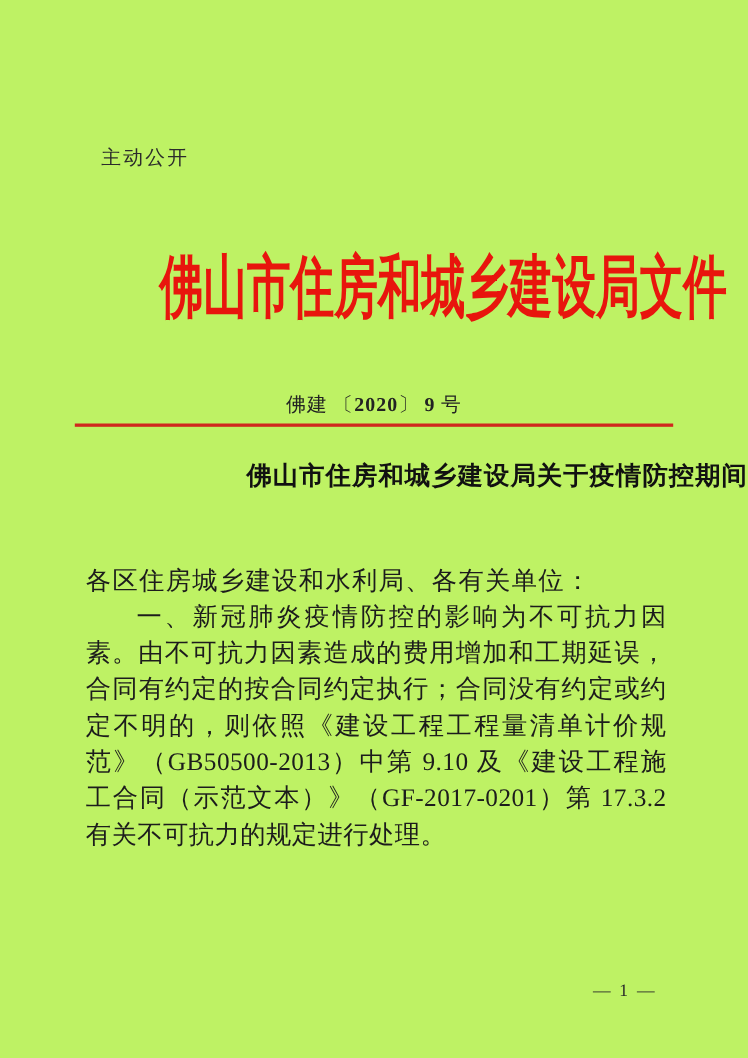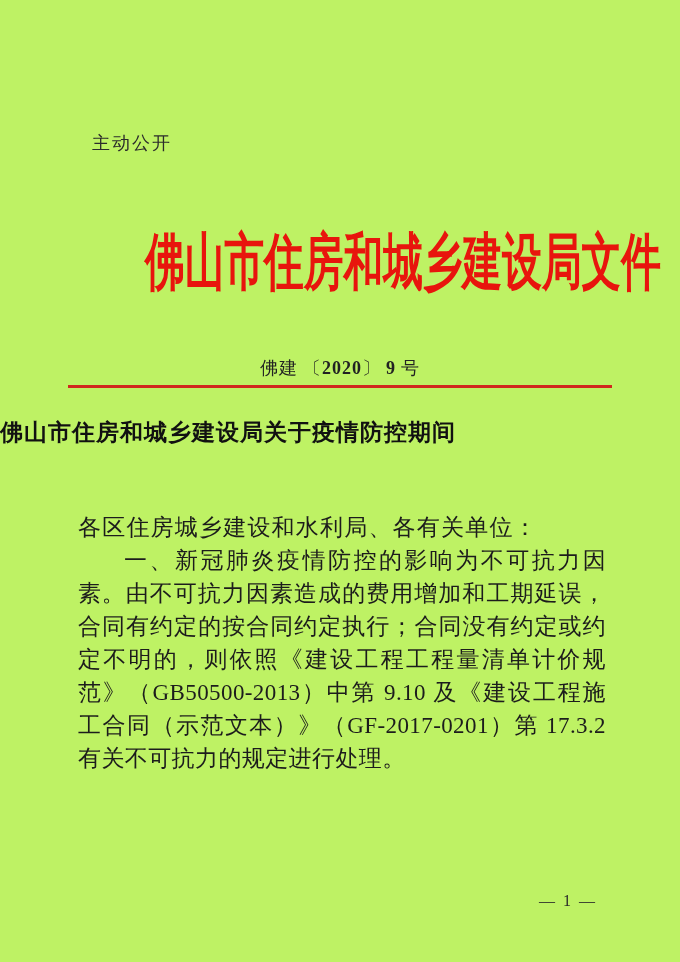--- a/index.html
+++ b/index.html
@@ -59,21 +59,21 @@
     top: 385px;
     width: 544px;
     height: 3px;
   }
   .doc-title {
     position: absolute;
     left: 0;
     top: 416px;
     width: 680px;
     margin: 0;
-    text-align: left;
+    text-align: right;
     font-size: 23px;
     font-weight: 700;
     line-height: 34px;
     letter-spacing: 1px;
     color: #111111;
   }
   .doc-title .line { display: block; }
   .body-block {
     position: absolute;
     left: 78px;

